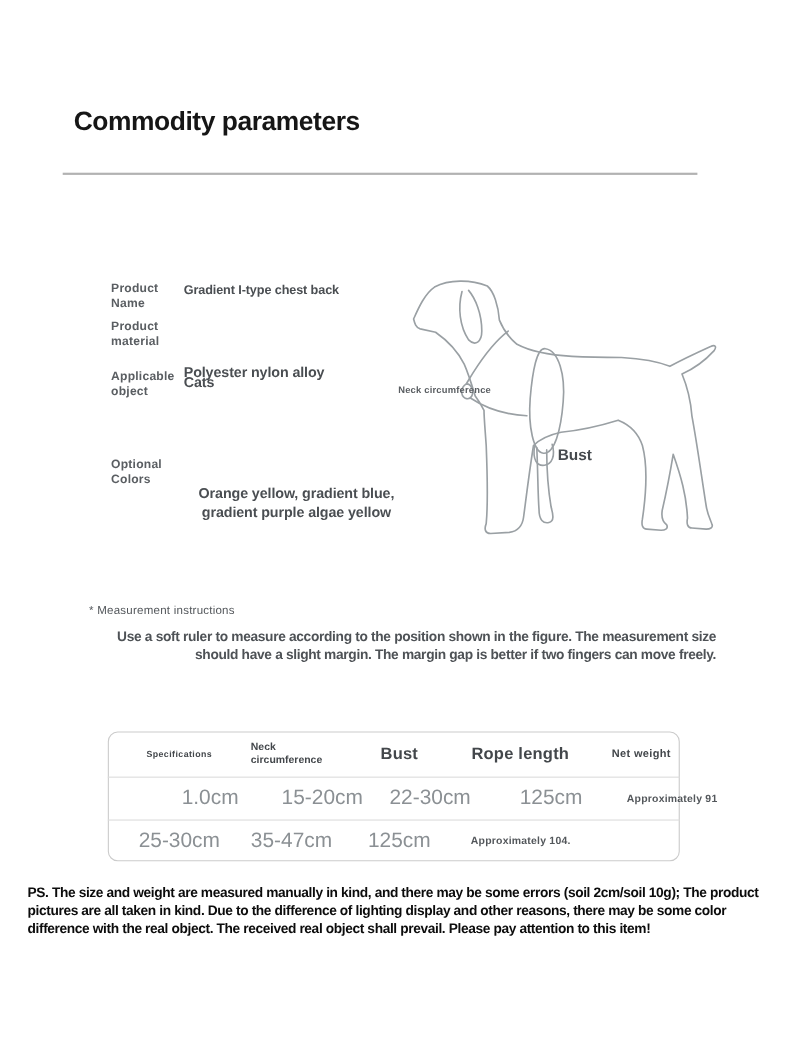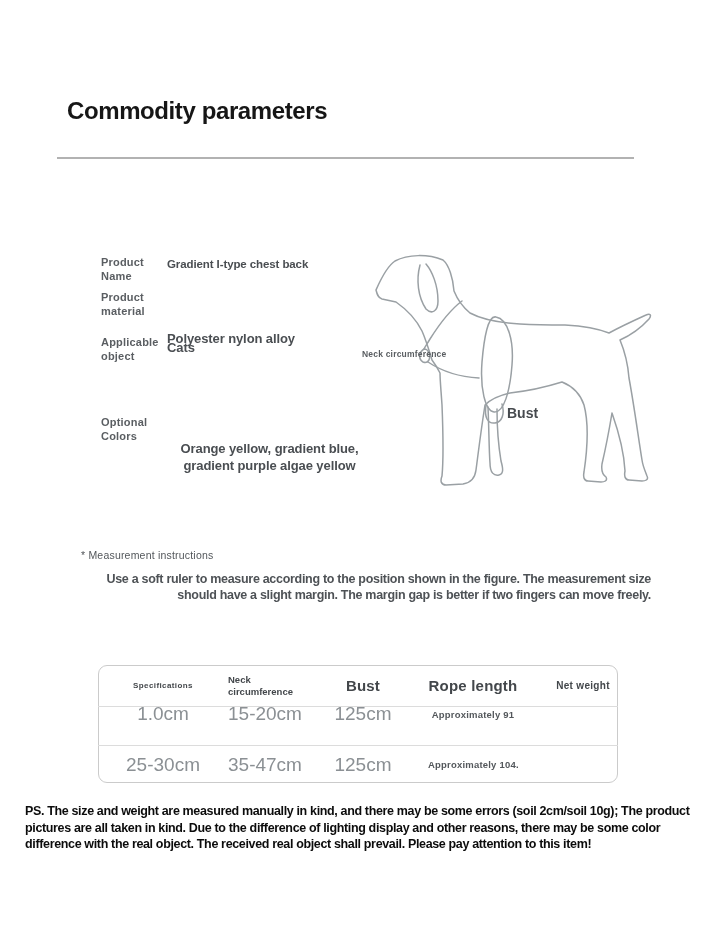--- a/index.html
+++ b/index.html
@@ -121,21 +121,21 @@
   .hline2 { top: 80px; }
   .trow {
     position: absolute;
     left: 0;
     width: 550px;
     display: grid;
     grid-template-columns: 130px 70px 130px 90px 130px;
     align-items: center;
   }
   .trow-h  { top: 0;    height: 41px; }
-  .trow-r1 { top: 30px; height: 38px; }
+  .trow-r1 { top: 42px; height: 38px; margin-left: 28px; }
   .trow-r2 { top: 81px; height: 37px; }
   .th {
     font-weight: 700;
     color: #43474b;
     text-align: center;
     white-space: nowrap;
   }
   .th-spec  { font-size: 8px;   letter-spacing: 0.4px; }
   .th-neck  { font-size: 9.5px; text-align: left; white-space: normal; line-height: 12px; }
   .th-big   { font-size: 15px;  letter-spacing: 0.2px; }
@@ -256,20 +256,21 @@
       <div class="th th-spec">Specifications</div>
       <div class="th th-neck">Neck circumference</div>
       <div class="th th-big">Bust</div>
       <div class="th th-big">Rope length</div>
       <div class="th th-net">Net weight</div>
     </div>
 
     <div class="trow trow-r1">
       <div class="td">1.0cm</div>
       <div class="td">15-20cm</div>
+      <div class="td">22-30cm</div>
       <div class="td">125cm</div>
       <div class="td td-net">Approximately 91</div>
     </div>
 
     <div class="trow trow-r2">
       <div class="td">25-30cm</div>
       <div class="td">35-47cm</div>
       <div class="td">125cm</div>
       <div class="td td-net">Approximately 104.</div>
     </div>

